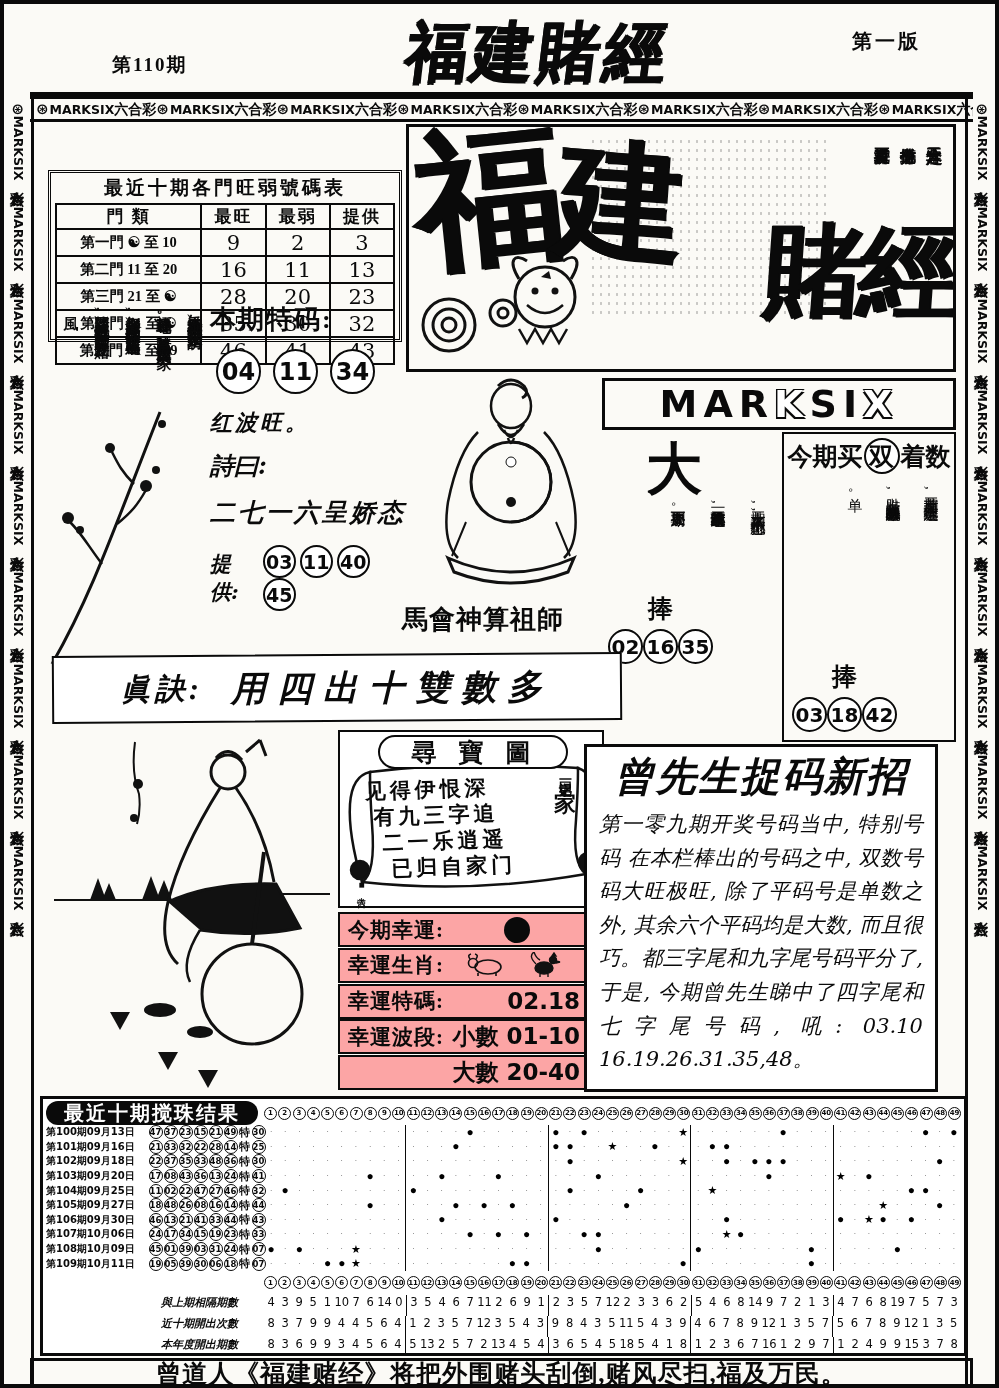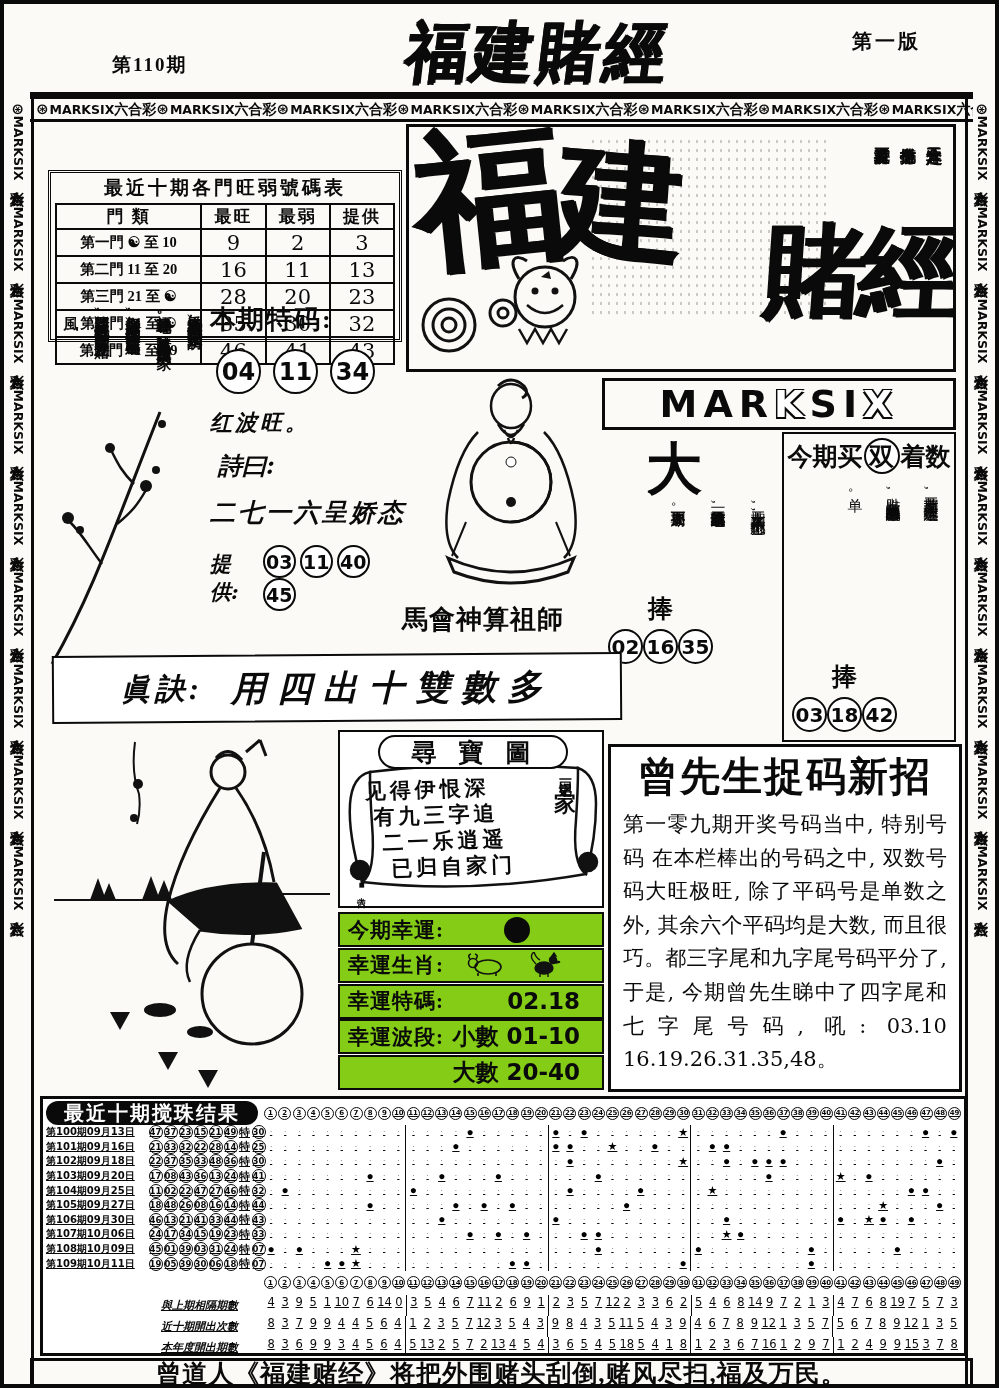--- a/index.html
+++ b/index.html
@@ -43,21 +43,21 @@
   
   .vtext{writing-mode:vertical-rl;white-space:pre-line;}
   #editorial{left:48px;top:300px;width:158px;height:348px;font-size:15px;font-weight:bold;line-height:31px;letter-spacing:1px;}
   
   #pick-block{left:206px;top:298px;width:196px;height:346px;}
   #pick-label{font-size:26px;font-weight:bold;letter-spacing:2px;}
   #pick-circles{margin:12px 0 6px 0;}
   .hand{font-family:"DejaVu Serif",serif;font-style:italic;font-weight:bold;}
   #pick-l1{font-size:22px;margin-top:8px;letter-spacing:2px;}
   #pick-l2{font-size:22px;margin-top:14px;letter-spacing:3px;font-style:italic;}
-  #poem-label{font-size:24px;margin-top:12px;margin-left:8px;}
+  #poem-label{font-size:24px;margin-top:12px;}
   #poem{font-size:25px;margin-top:14px;letter-spacing:3px;white-space:nowrap;font-family:Liberation Serif, serif;}
   #offer-row{margin-top:16px;display:flex;align-items:center;}
   #offer-label{font-size:21px;font-weight:bold;margin-right:2px;}
   
   #masthead-box{left:402px;top:120px;width:550px;height:248px;border:3px solid #0a0a0a;box-sizing:border-box;overflow:hidden;}
   #masthead-box .noise{position:absolute;left:180px;top:10px;width:240px;height:180px;
       background-image:radial-gradient(#00000033 1px,transparent 1.3px);background-size:8px 9px;}
   .callig{position:absolute;font-family:"DejaVu Serif",serif;font-weight:bold;
       text-shadow:2px 1px #0a0a0a,-1px 0 #0a0a0a;}
   #cal-fu{left:6px;top:-28px;font-size:148px;transform:rotate(-6deg);}
@@ -95,33 +95,33 @@
       display:flex;align-items:center;justify-content:center;font-size:25px;font-weight:bold;letter-spacing:22px;
       padding-left:18px;box-sizing:border-box;background:#fff;z-index:2;}
   #treasure-lines{position:absolute;left:26px;top:44px;transform:rotate(-2deg);z-index:2;}
   #treasure-lines div{font-size:21px;font-weight:bold;letter-spacing:4px;line-height:26px;white-space:nowrap;}
   #treasure-riddle{position:absolute;right:22px;top:40px;height:120px;writing-mode:vertical-rl;font-size:13px;
       font-weight:bold;z-index:2;}
   #treasure-riddle .answer{font-size:22px;}
   #treasure-sign{position:absolute;left:14px;bottom:16px;writing-mode:vertical-rl;font-size:10px;z-index:2;}
   
   #lucky-panel{left:334px;top:908px;width:266px;height:178px;display:flex;flex-direction:column;justify-content:space-between;}
-  .lucky-row{border:2px solid #0a0a0a;height:31px;display:flex;align-items:center;padding:0 8px;background:#84cc16;}
+  .lucky-row{border:2px solid #0a0a0a;height:31px;display:flex;align-items:center;padding:0 8px;background:#fca5a5;}
   .lucky-row .lbl{font-size:21px;font-weight:bold;letter-spacing:1px;white-space:nowrap;}
   .lucky-row .val{font-size:23px;font-weight:bold;font-family:"DejaVu Sans",sans-serif;margin-left:auto;margin-right:14px;white-space:nowrap;}
   #lucky-ball{width:26px;height:26px;border-radius:50%;background:#0a0a0a;margin-left:60px;}
   .zodiac{margin-left:22px;}
   
-  #zeng-box{left:604px;top:740px;width:354px;height:348px;border:3px solid #0a0a0a;box-sizing:border-box;background:#fff;}
+  #zeng-box{left:580px;top:740px;width:354px;height:348px;border:3px solid #0a0a0a;box-sizing:border-box;background:#fff;font-style:italic;}
   #zeng-title{font-size:40px;font-weight:bold;text-align:center;letter-spacing:2px;margin-top:2px;white-space:nowrap;}
   #zeng-text{font-size:21px;line-height:1.6;padding:4px 12px;text-align:justify;font-family:"DejaVu Serif",serif;}
   
   #results{left:36px;top:1092px;width:927px;height:260px;border:3px solid #0a0a0a;box-sizing:border-box;
       padding:2px 3px;overflow:hidden;background:#fff;}
-  .rrow{display:flex;align-items:center;text-decoration:underline;}
+  .rrow{display:flex;}
   .rleft{width:218px;flex:none;display:flex;align-items:center;}
   #results-title{width:212px;height:24px;background:#0a0a0a;color:#fff;border-radius:13px;display:flex;
       align-items:center;justify-content:center;font-size:20px;font-weight:bold;letter-spacing:2px;white-space:nowrap;}
   .ballhead{flex:1;display:flex;justify-content:space-between;align-items:center;height:24px;}
   .draw-row{height:14.6px;}
   .draw-label{font-size:10px;font-weight:bold;white-space:nowrap;width:102px;flex:none;font-family:"DejaVu Sans",sans-serif;}
   .te{font-size:11px;font-weight:bold;margin:0 1px;}
   .dotgrid{flex:1;display:flex;height:100%;}
   .dcell{flex:1;display:flex;align-items:center;justify-content:center;font-size:7px;color:#222;box-sizing:border-box;}
   .dcell.div{border-left:1.5px solid #0a0a0a;}

